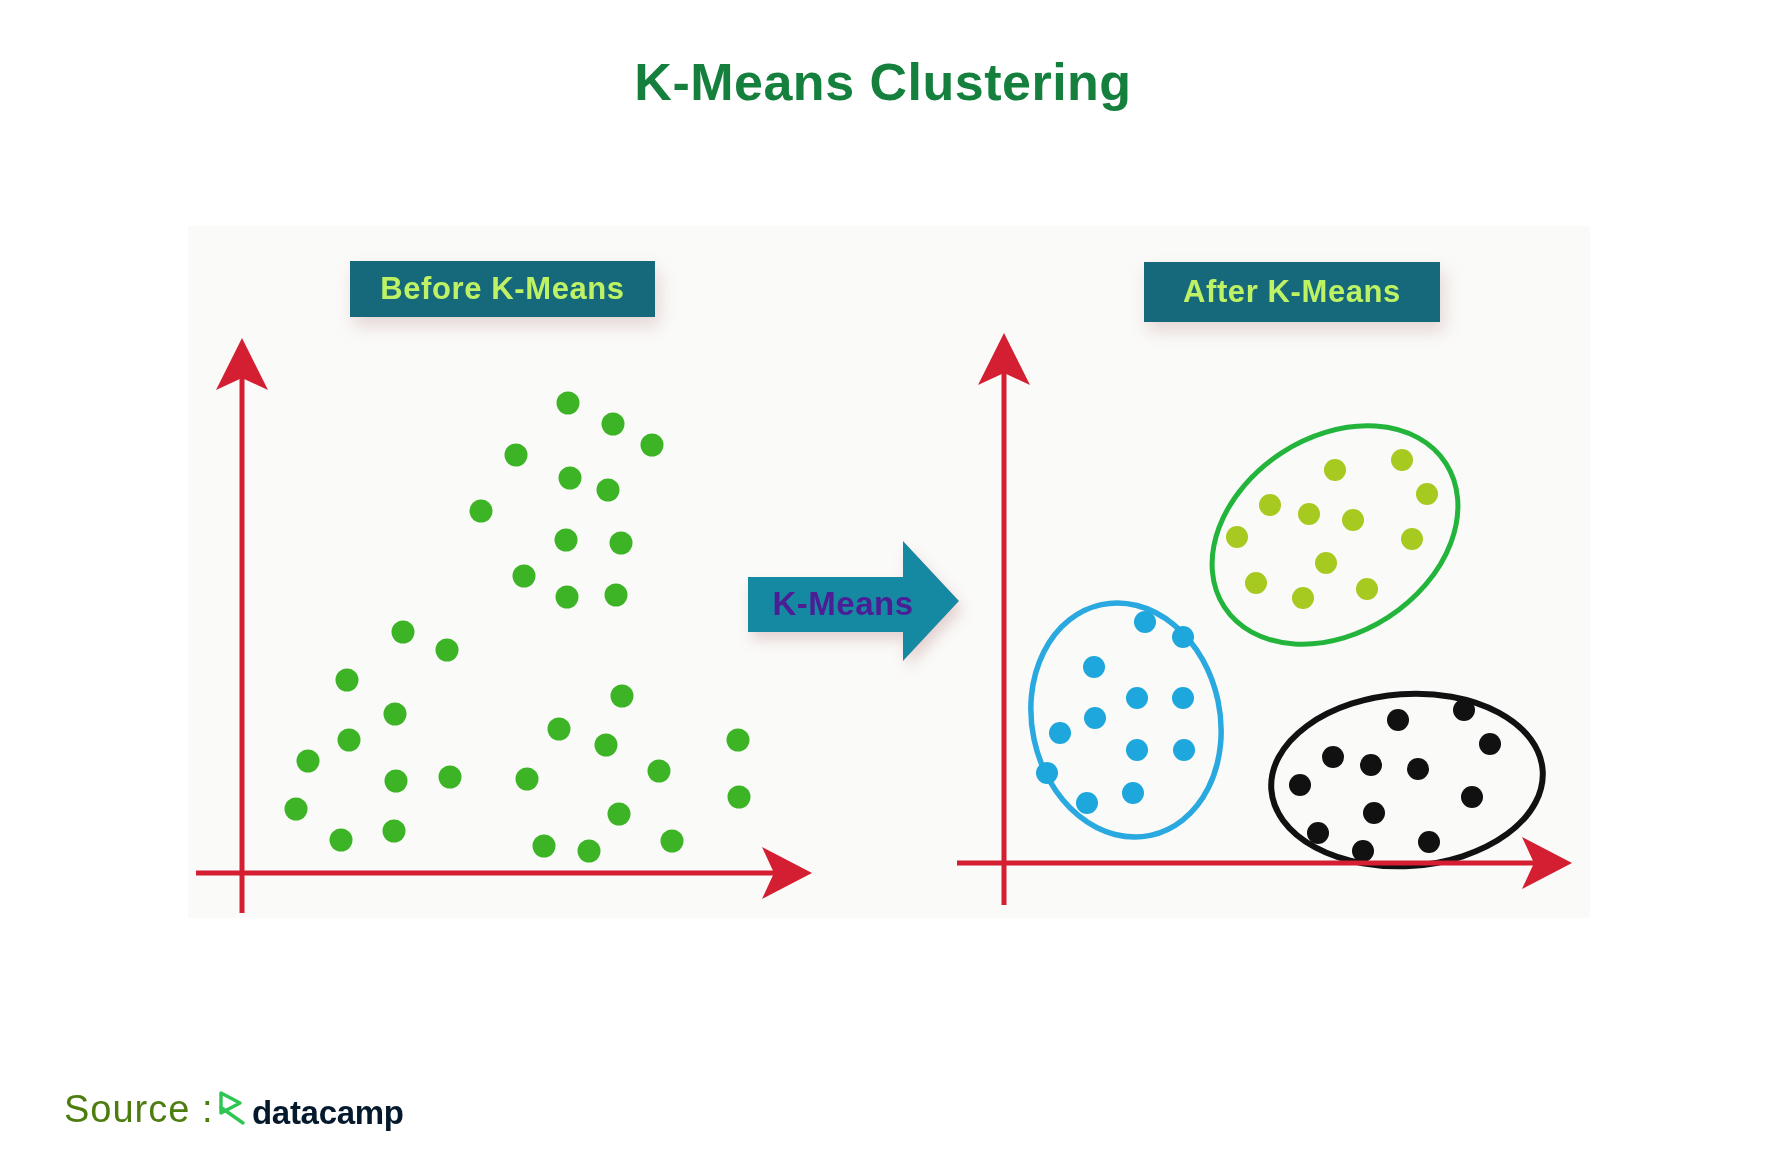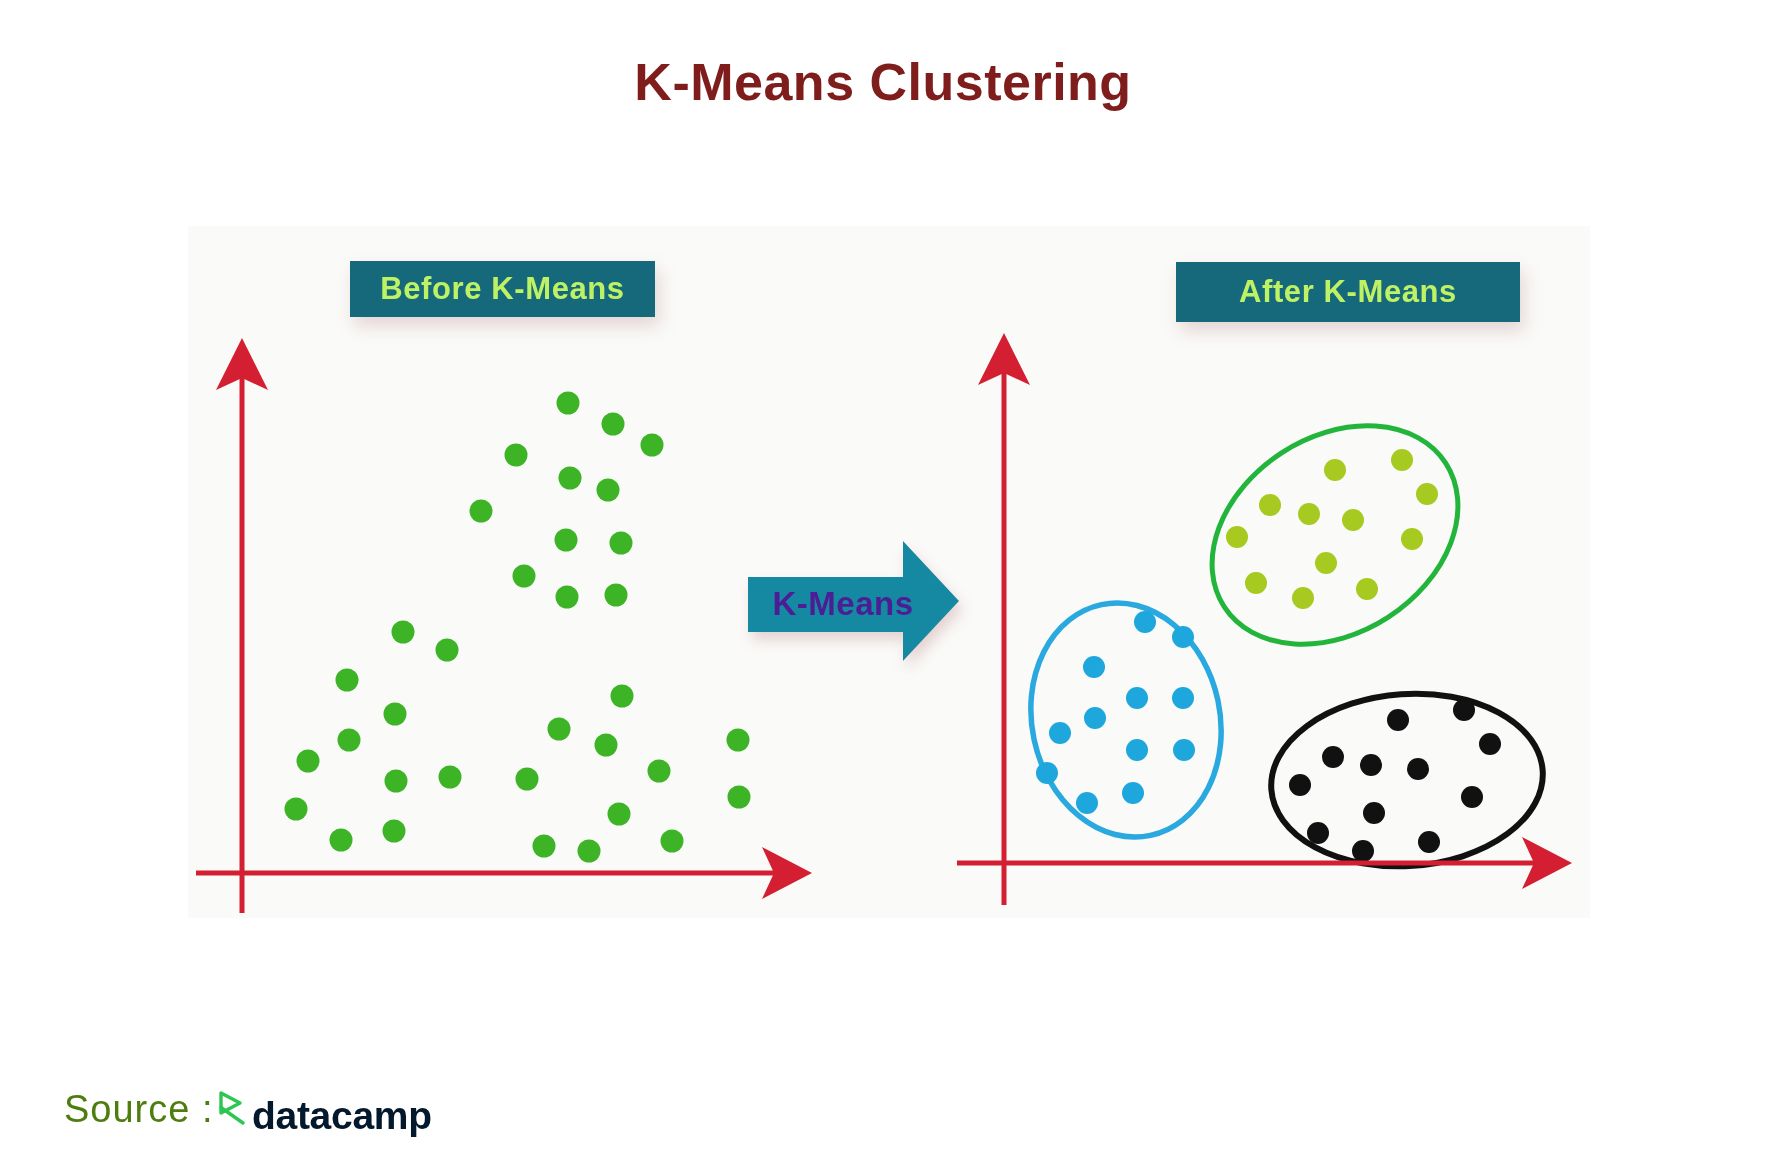--- a/index.html
+++ b/index.html
@@ -16,33 +16,33 @@
   .page-title{
     position:absolute;left:0;top:52px;width:100%;text-align:center;
     font-size:52px;font-weight:bold;color:#141414;letter-spacing:.5px;
   }
   .label-box{
     position:absolute;color:#bef264;display:flex;align-items:center;justify-content:center;
     font-weight:bold;letter-spacing:.6px;
     box-shadow:4px 9px 16px rgba(190,150,150,.35);
   }
   .label-box.before{left:350px;top:261px;width:305px;height:56px;font-size:31px;}
-  .label-box.after{left:1176px;top:262px;width:344px;height:60px;font-size:31px;}
+  .label-box.after{left:1144px;top:262px;width:296px;height:60px;font-size:31px;}
   .arrow-label{
     position:absolute;left:748px;top:575px;width:190px;height:58px;
     display:flex;align-items:center;justify-content:center;
     color:#4c1d95;font-weight:bold;font-size:33px;letter-spacing:.5px;
   }
   .source-label{
     position:absolute;left:64px;top:1088px;font-size:38px;font-weight:500;color:#4d7c0f;
     letter-spacing:1px;
   }
   .dc-icon{position:absolute;left:216px;top:1090px;}
   .dc-word{
-    position:absolute;left:252px;top:1094px;font-size:39px;font-weight:600;
+    position:absolute;left:252px;top:1094px;font-size:33px;font-weight:600;
     letter-spacing:-0.3px;
   }
 </style>
 </head>
 <body>
 
 <div class="photo-bg"></div>
 
 <svg id="diagram-svg" xmlns="http://www.w3.org/2000/svg">
   <defs>
@@ -143,21 +143,21 @@
         <circle cx="1429" cy="842" r="11" fill="#111111"></circle>
         <circle cx="1363" cy="851" r="11" fill="#111111"></circle>
       </g>
       <line x1="957" y1="863" x2="1536" y2="863" stroke="#d41e32" stroke-width="5"></line>
       <polygon points="1572,863 1522,837 1534,863 1522,889" fill="#d41e32"></polygon>
       <line x1="1004" y1="905" x2="1004" y2="371" stroke="#d41e32" stroke-width="5"></line>
       <polygon points="1004,333 978,385 1004,373 1030,385" fill="#d41e32"></polygon>
     </g>
   </svg>
 
-<div class="page-title" style="color: #7f1d1d;">K-Means Clustering</div>
+<div class="page-title" style="color: #15803d;">K-Means Clustering</div>
 
 <div class="label-box before" style="background: rgb(21, 105, 122);">
   <span>Before K-Means</span>
 </div>
 
 <div class="label-box after" style="background: rgb(21, 105, 122);">
   <span>After K-Means</span>
 </div>
 
 <div class="arrow-label">

